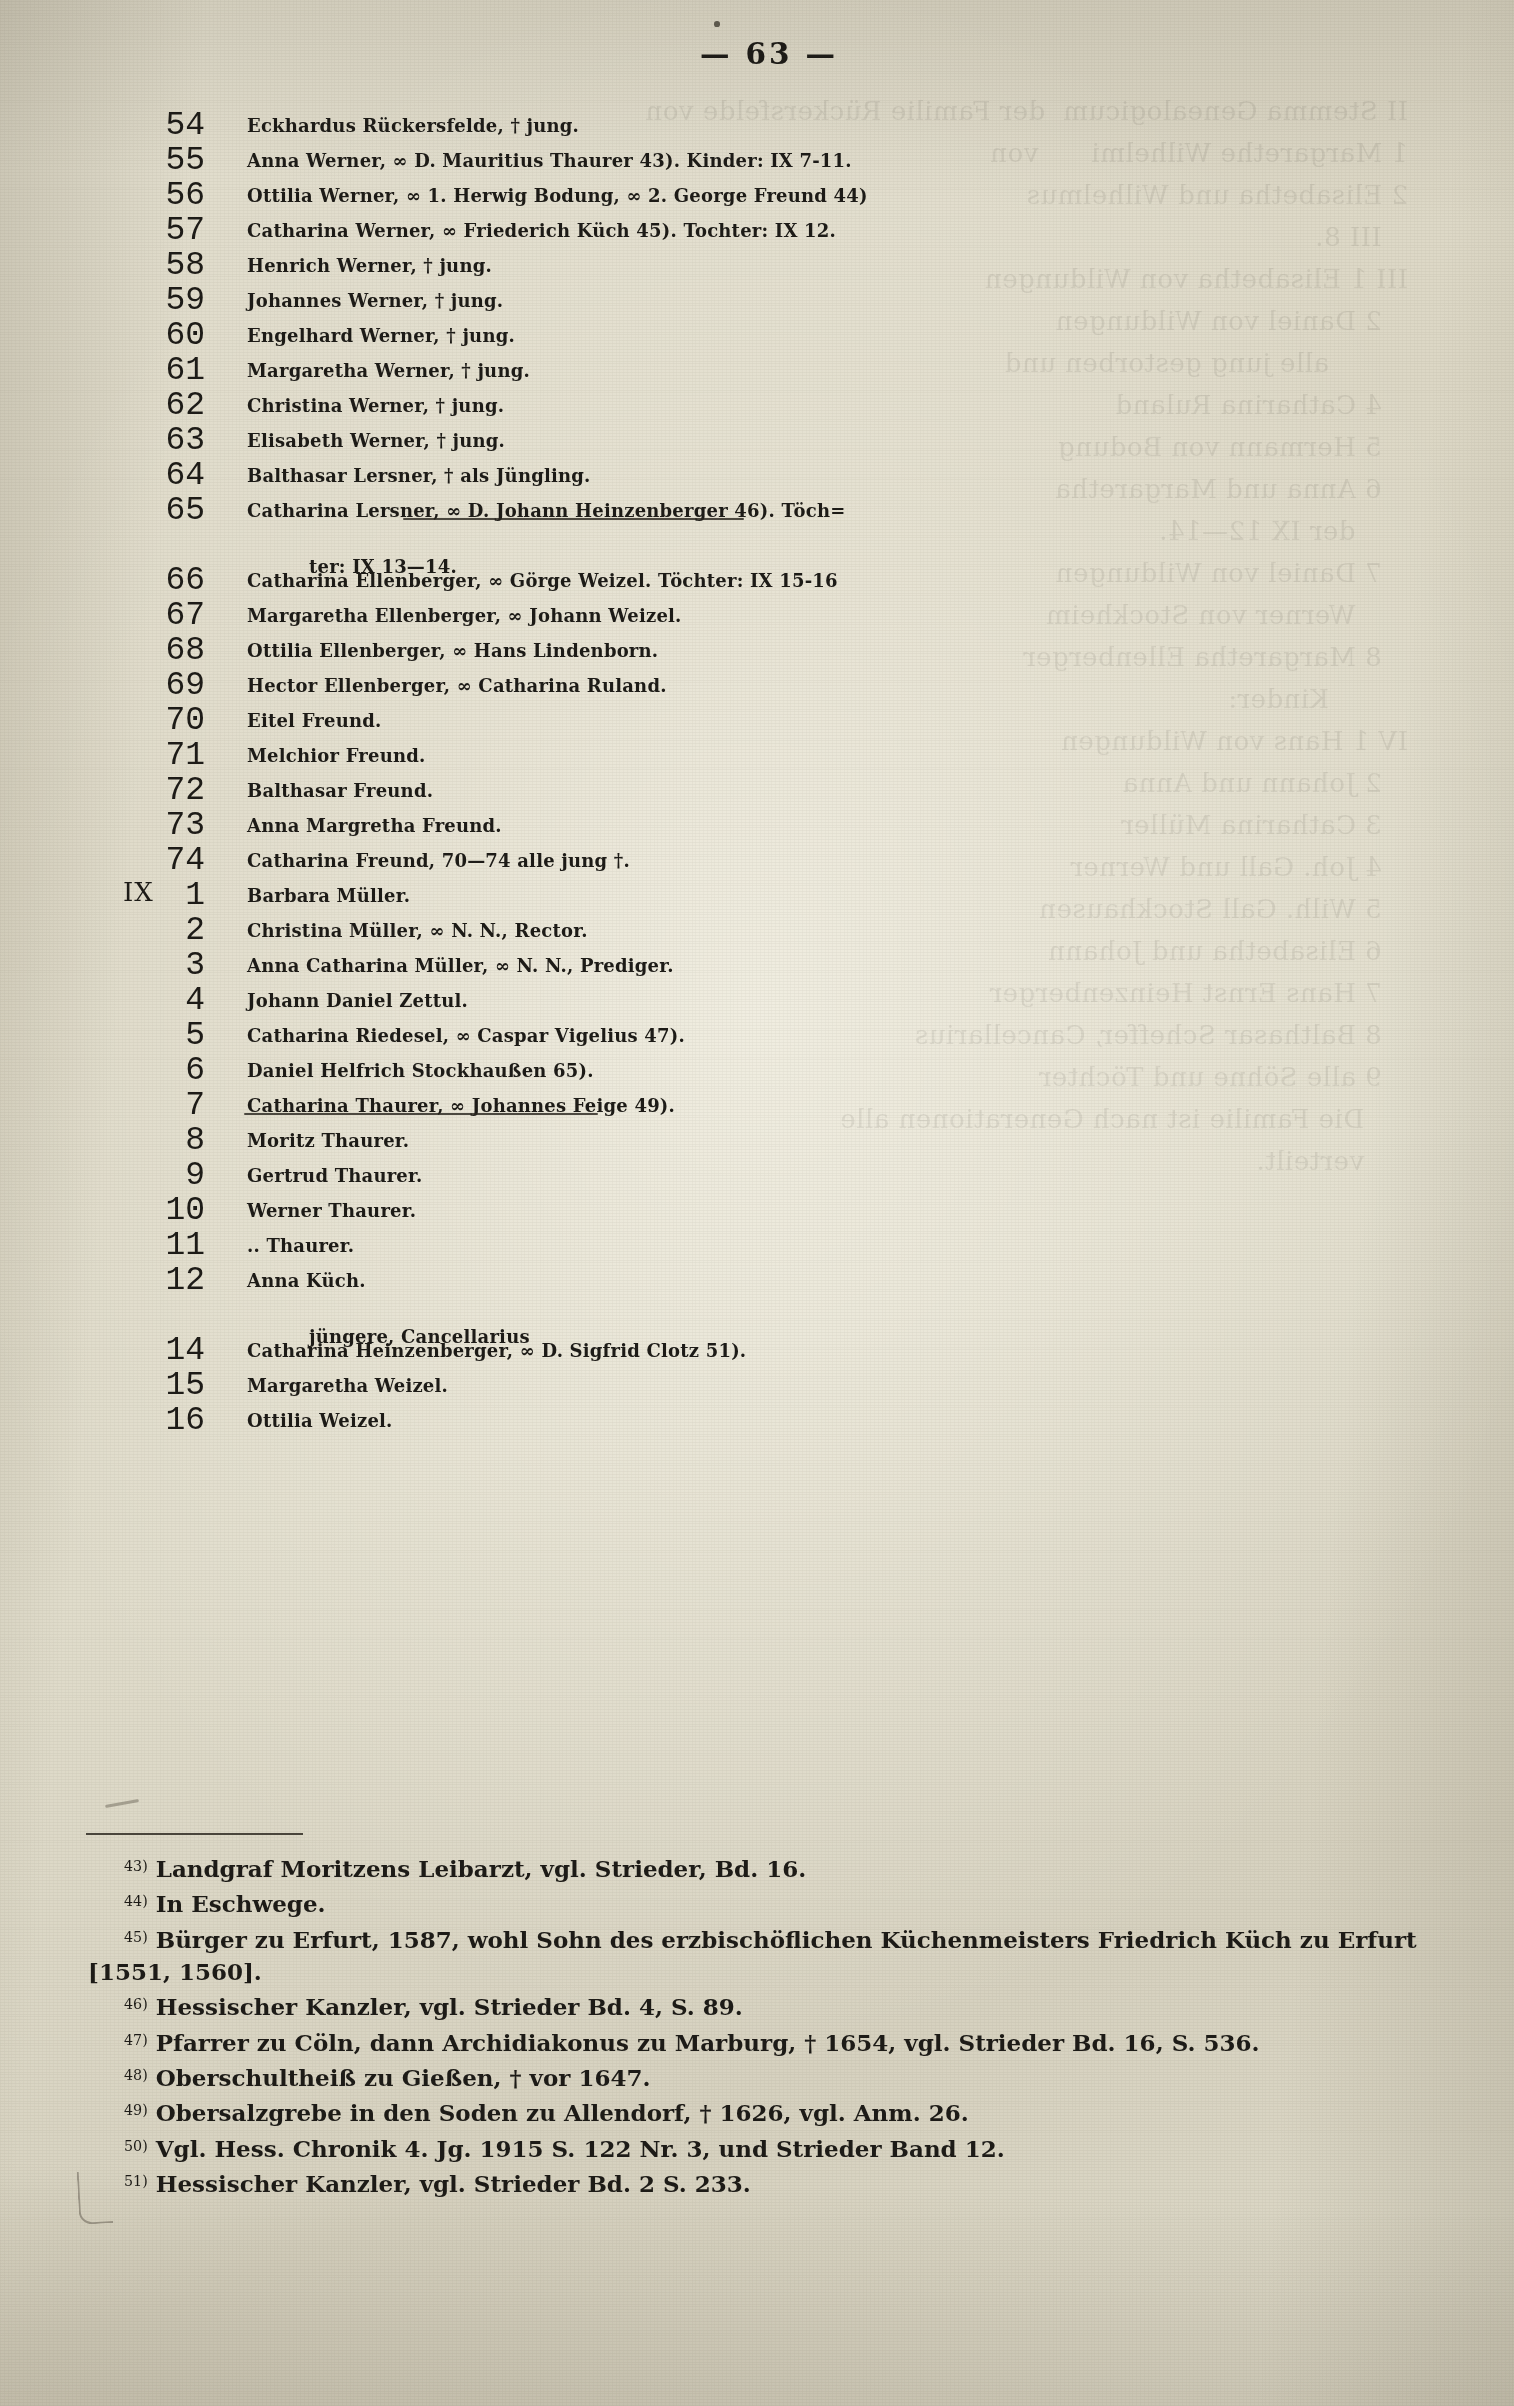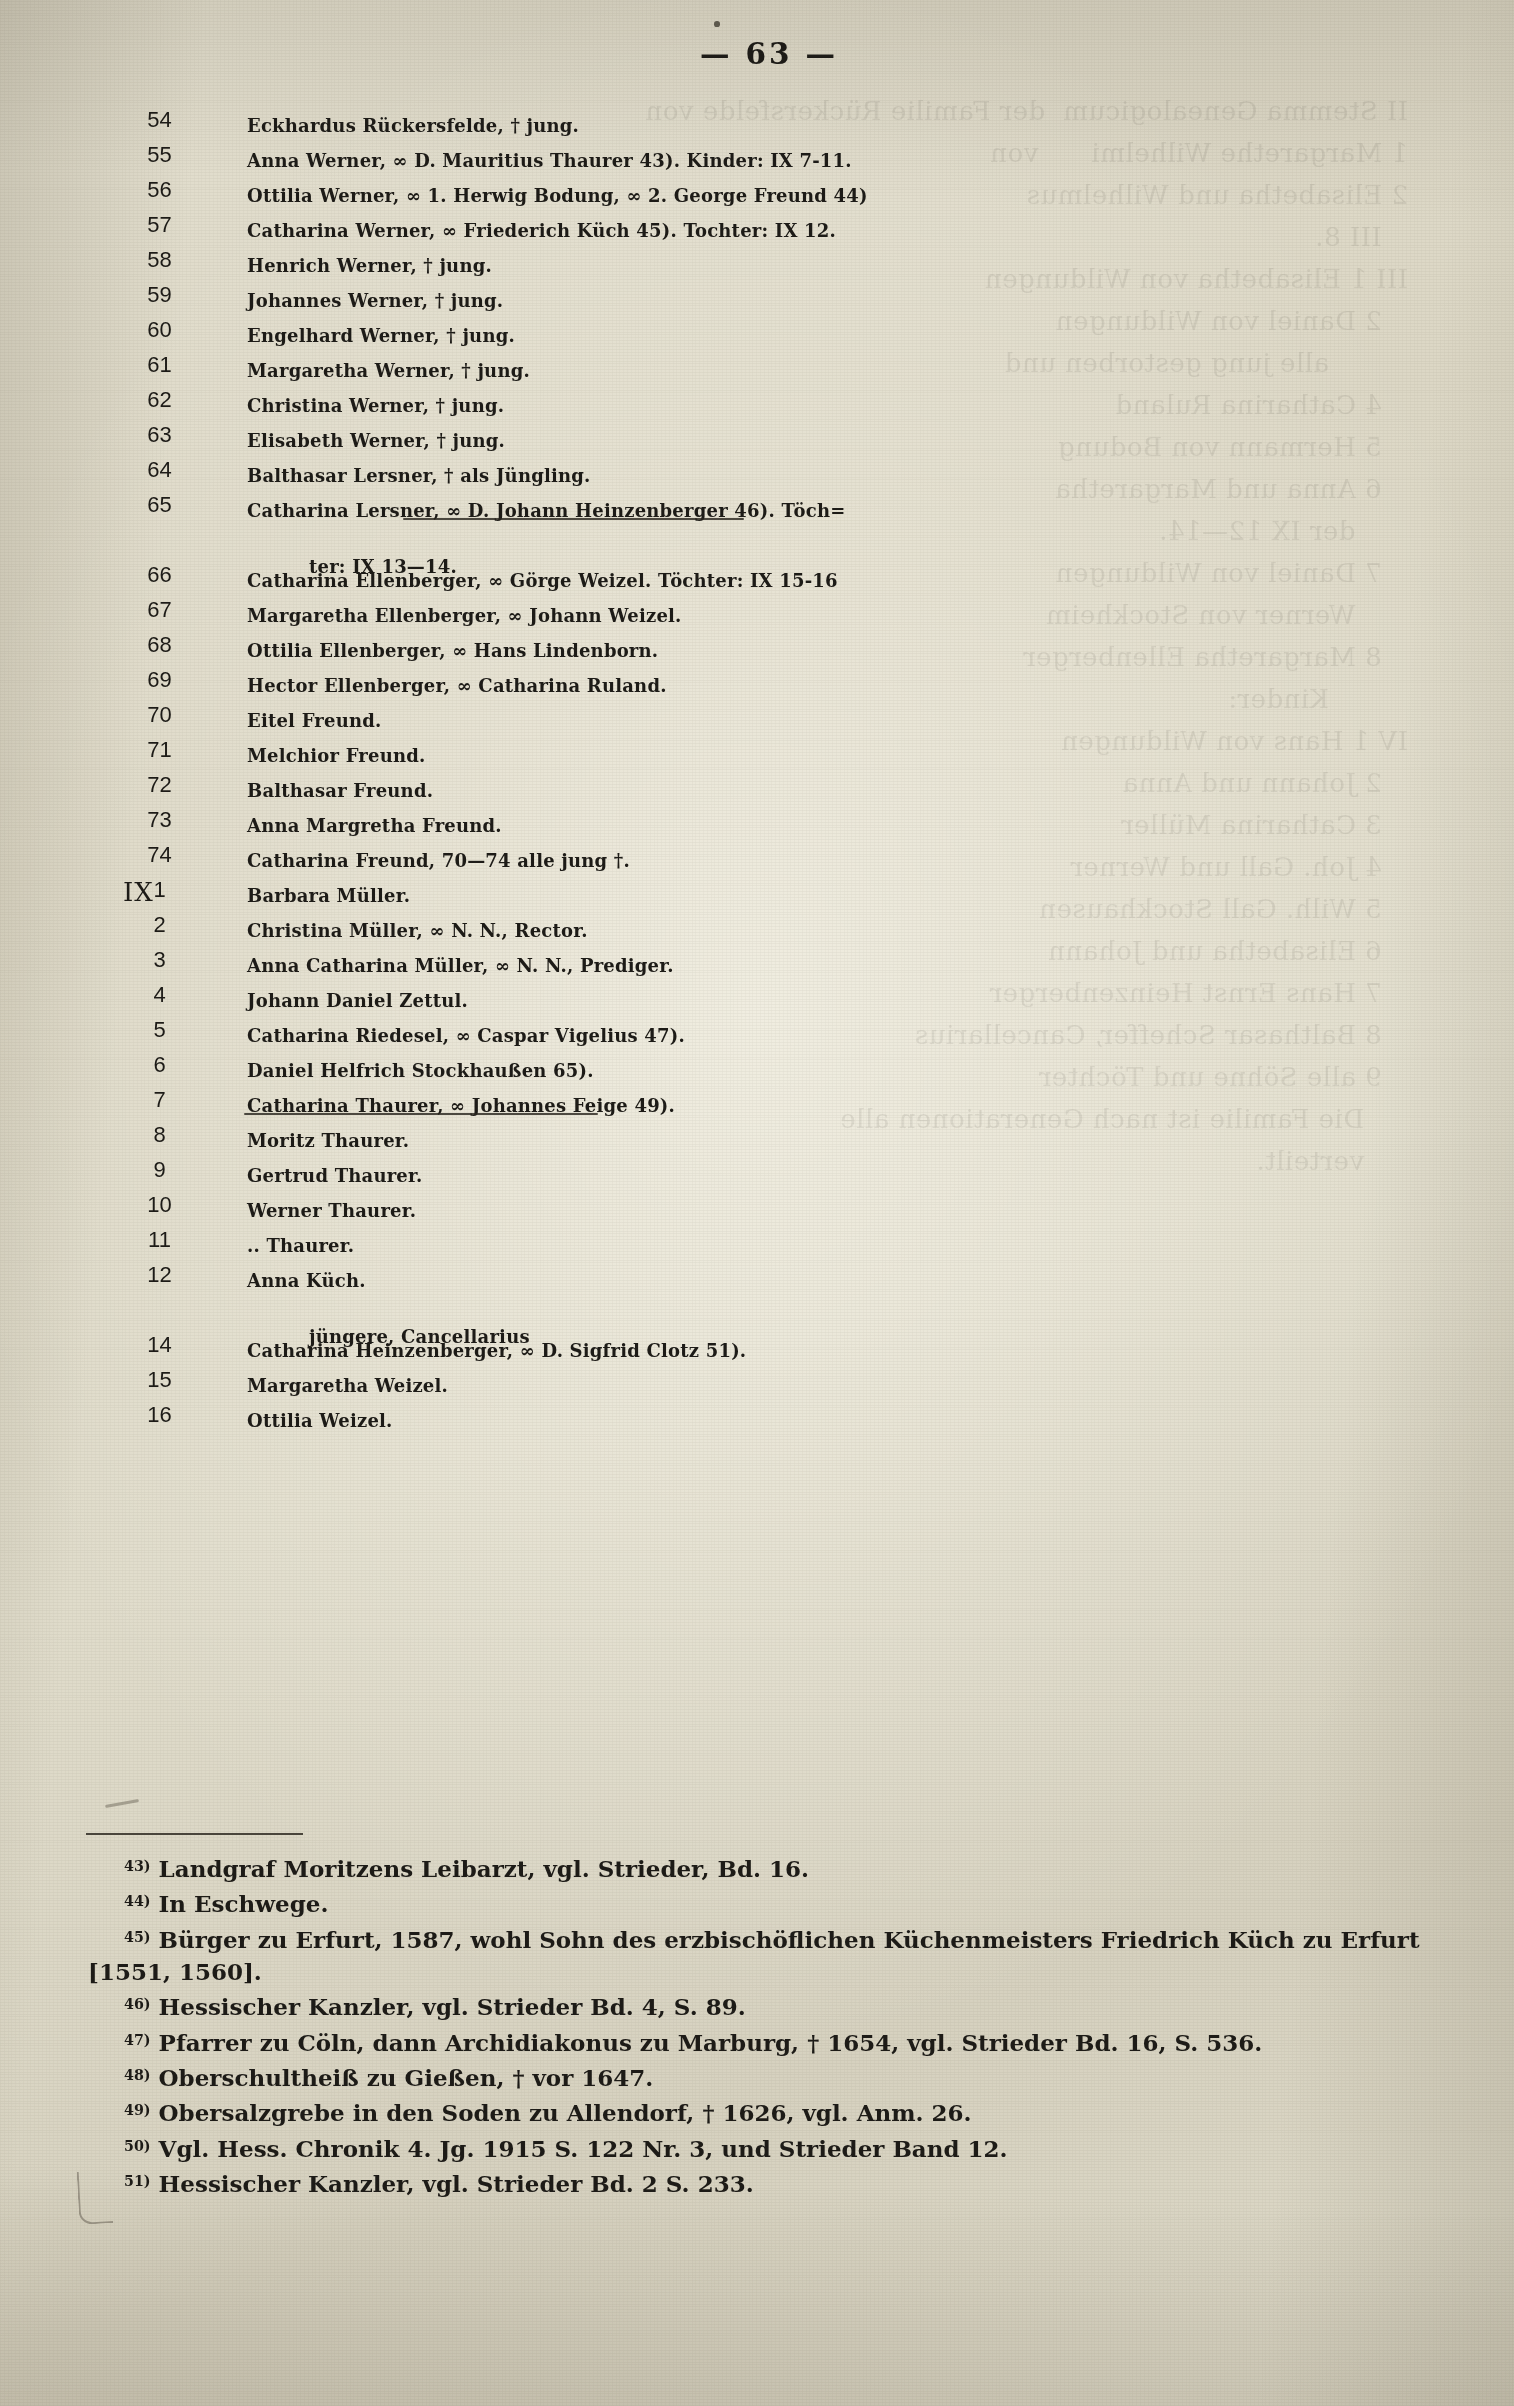--- a/index.html
+++ b/index.html
@@ -112,23 +112,23 @@
     font-size: 26px;
     font-family: "DejaVu Serif", "Liberation Serif", serif;
     letter-spacing: 1px;
     margin-left: 20px;
   }
   .num {
     position: absolute;
     left: 114px;
     top: 0;
     width: 91px;
-    text-align: center;
-    font-size: 22px;
-    font-family: Liberation Sans, sans-serif;
+    text-align: right;
+    font-size: 33px;
+    font-family: Liberation Mono, monospace;
     letter-spacing: 0px;
   }
   .txt {
     position: absolute;
     left: 247px;
     top: 8px;
     font-size: 18px;
     letter-spacing: 0.2px;
     font-family: "DejaVu Serif", "Liberation Serif", serif;
     font-weight: 700;
@@ -175,21 +175,21 @@
     font-weight: 700;
     font-family: "DejaVu Serif", "Liberation Serif", serif;
   }
   .fn {
     text-indent: 36px;
     margin: 0;
     padding: 0;
   }
   .fn sup {
     font-size: 0.62em;
-    font-weight: 700;
+    font-weight: 400;
     vertical-align: 0.45em;
     letter-spacing: 0;
     margin-top: 12px;
   }
 
   
   #pencilmark {
     position: absolute;
     left: 78px;
     top: 2171px;

